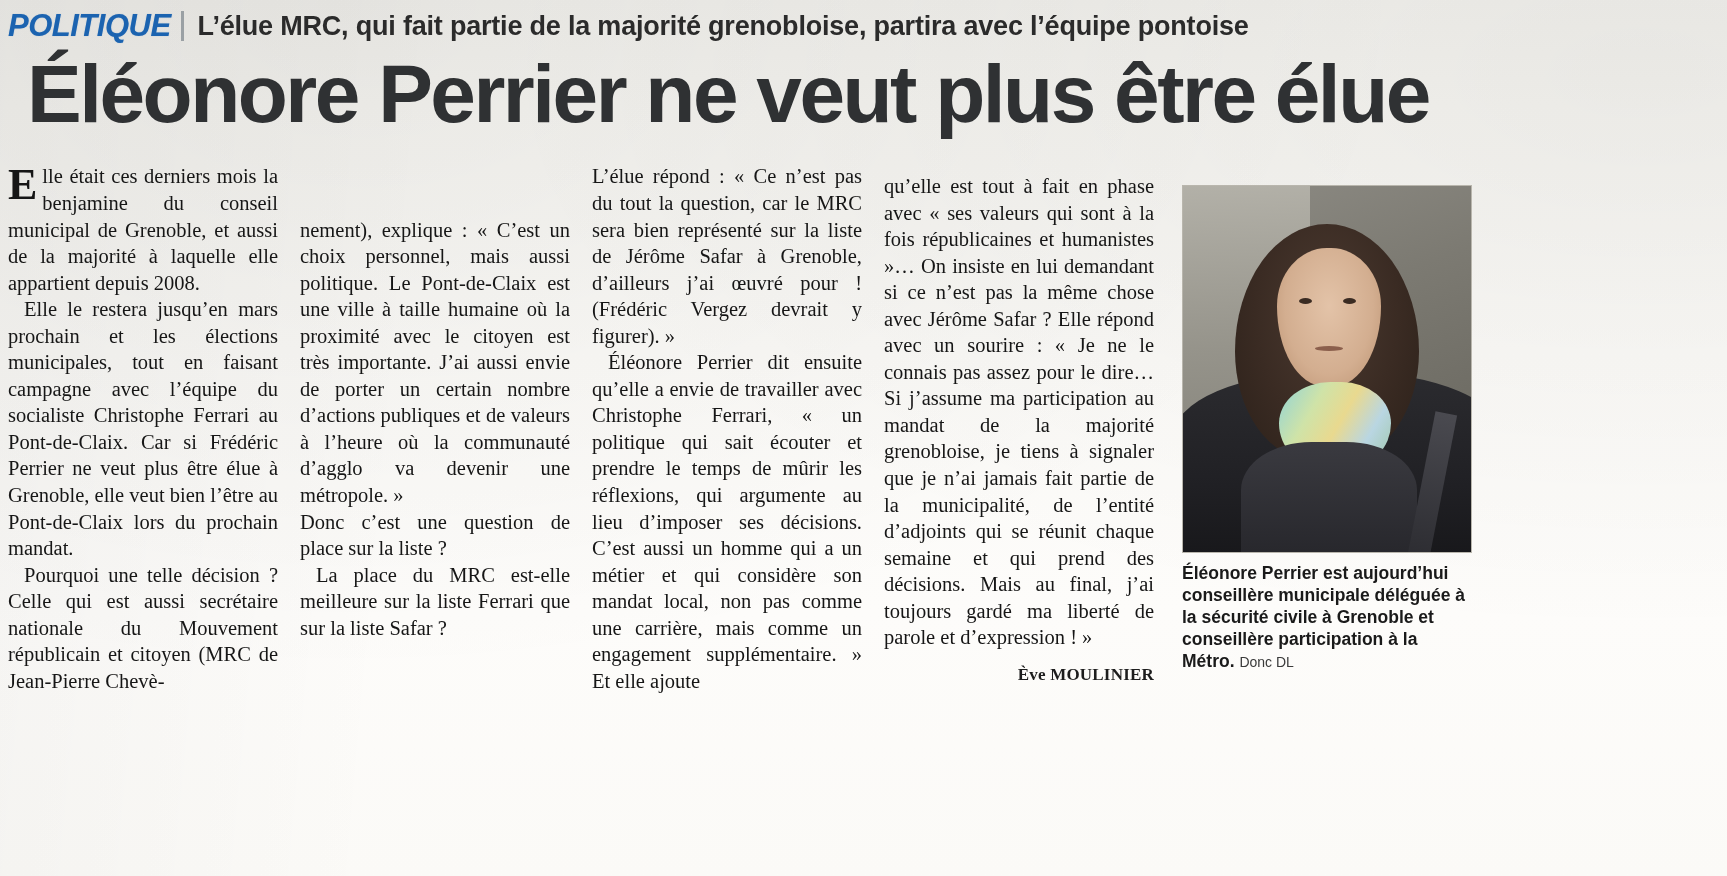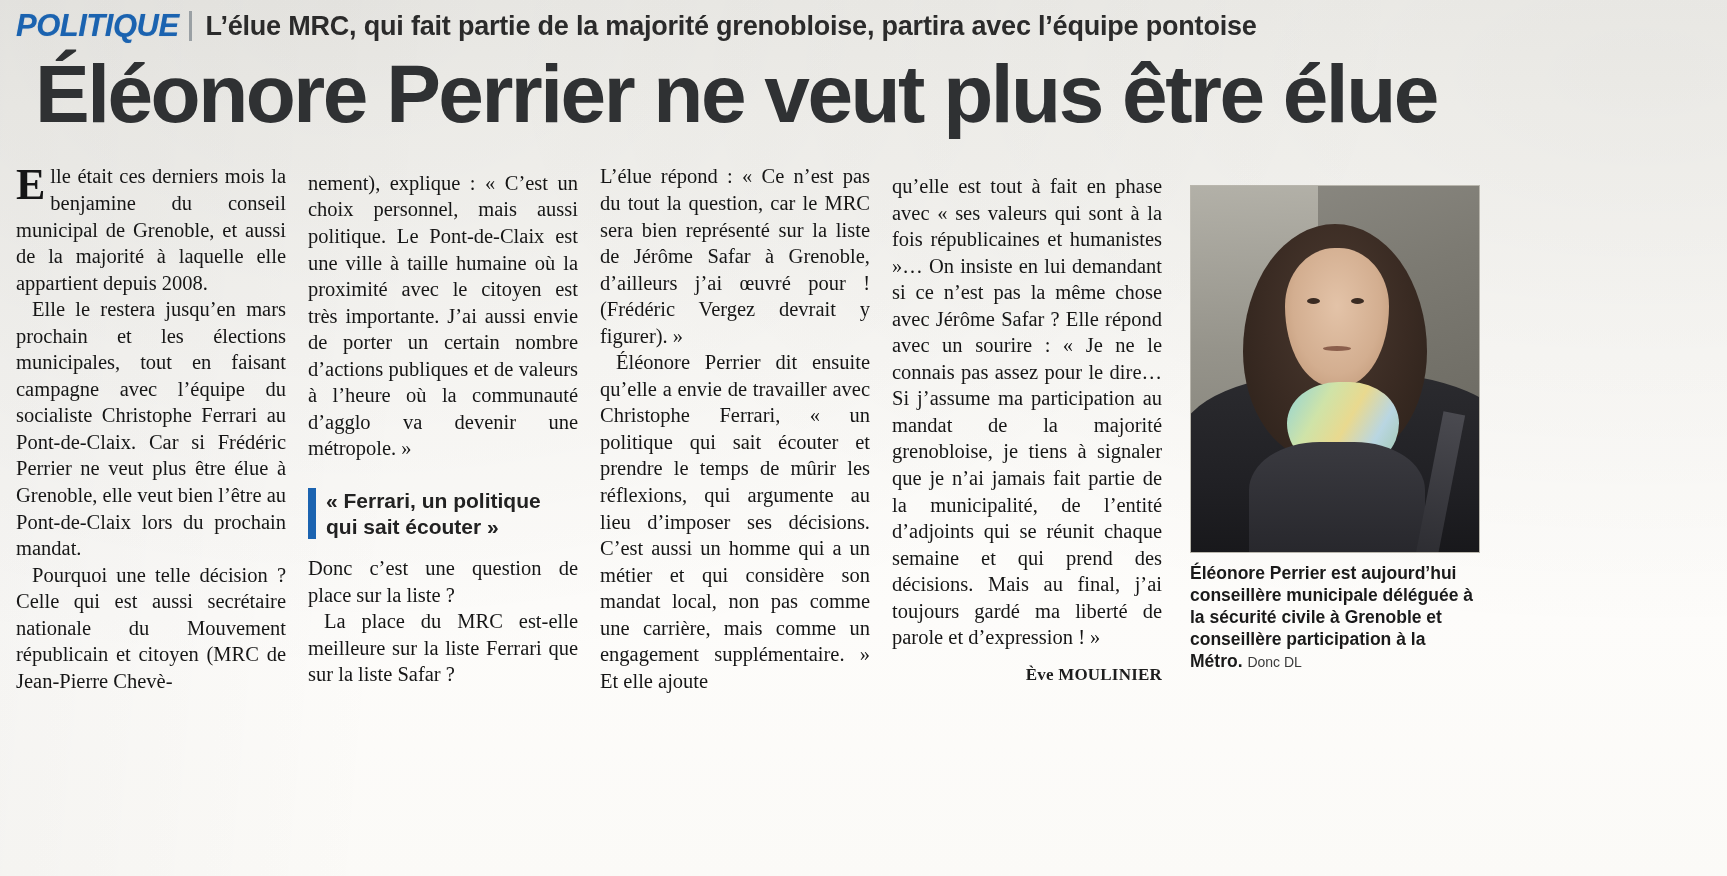--- a/index.html
+++ b/index.html
@@ -28,21 +28,21 @@
     inset: 0;
     pointer-events: none;
     background:
       radial-gradient(ellipse at 20% 0%, rgba(0,0,0,0.06) 0%, rgba(0,0,0,0) 55%),
       radial-gradient(ellipse at 95% 8%, rgba(0,0,0,0.05) 0%, rgba(0,0,0,0) 50%),
       linear-gradient(95deg, rgba(0,0,0,0.03) 0%, rgba(0,0,0,0) 25%);
   }
   .content {
     position: relative;
     z-index: 2;
-    padding: 0 16px;
+    padding: 0 8px;
   }
 
   
   .kicker-row {
     display: flex;
     align-items: center;
     height: 44px;
     padding-top: 4px;
   }
   .kicker-tag {
@@ -267,24 +267,20 @@
     <div class="body-area">
 
       <div class="col">
         <p class="dropcap noind">Elle était ces derniers mois la benjamine du conseil municipal de Grenoble, et aussi de la majorité à laquelle elle appartient depuis 2008.</p>
         <p>Elle le restera jusqu’en mars prochain et les élections municipales, tout en faisant campagne avec l’équipe du socialiste Christophe Ferrari au Pont-de-Claix. Car si Frédéric Perrier ne veut plus être élue à Grenoble, elle veut bien l’être au Pont-de-Claix lors du prochain mandat.</p>
         <p>Pourquoi une telle décision ? Celle qui est aussi secrétaire nationale du Mouvement républicain et citoyen (MRC de Jean-Pierre Chevè-</p>
       </div>
 
       <div class="col">
         <p class="noind">nement), explique : « C’est un choix personnel, mais aussi politique. Le Pont-de-Claix est une ville à taille humaine où la proximité avec le citoyen est très importante. J’ai aussi envie de porter un certain nombre d’actions publiques et de valeurs à l’heure où la communauté d’agglo va devenir une métropole. »</p>
-        <div class="subhead">
-          <div class="subhead-bar"></div>
-          <div class="subhead-text">« Ferrari, un politique qui sait écouter »</div>
-        </div>
         <p class="noind">Donc c’est une question de place sur la liste ?</p>
         <p>La place du MRC est-elle meilleure sur la liste Ferrari que sur la liste Safar ?</p>
       </div>
 
       <div class="col">
         <p class="noind">L’élue répond : « Ce n’est pas du tout la question, car le MRC sera bien représenté sur la liste de Jérôme Safar à Grenoble, d’ailleurs j’ai œuvré pour ! (Frédéric Vergez devrait y figurer). »</p>
         <p>Éléonore Perrier dit ensuite qu’elle a envie de travailler avec Christophe Ferrari, « un politique qui sait écouter et prendre le temps de mûrir les réflexions, qui argumente au lieu d’imposer ses décisions. C’est aussi un homme qui a un métier et qui considère son mandat local, non pas comme une carrière, mais comme un engagement supplémentaire. » Et elle ajoute</p>
       </div>
 
       <div class="col">

